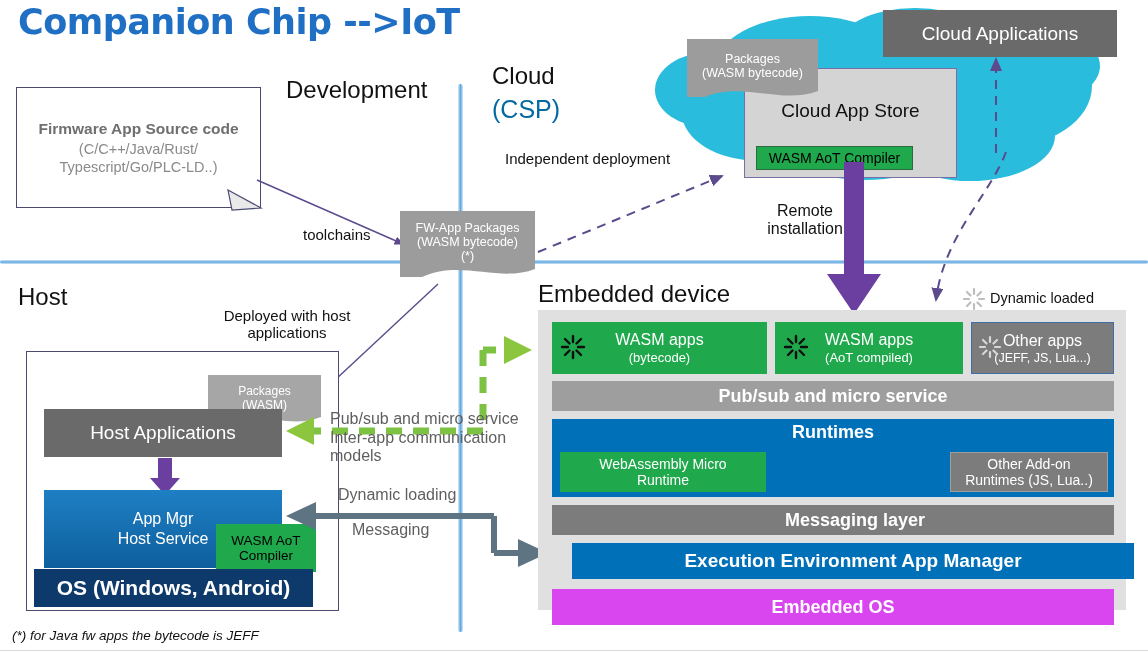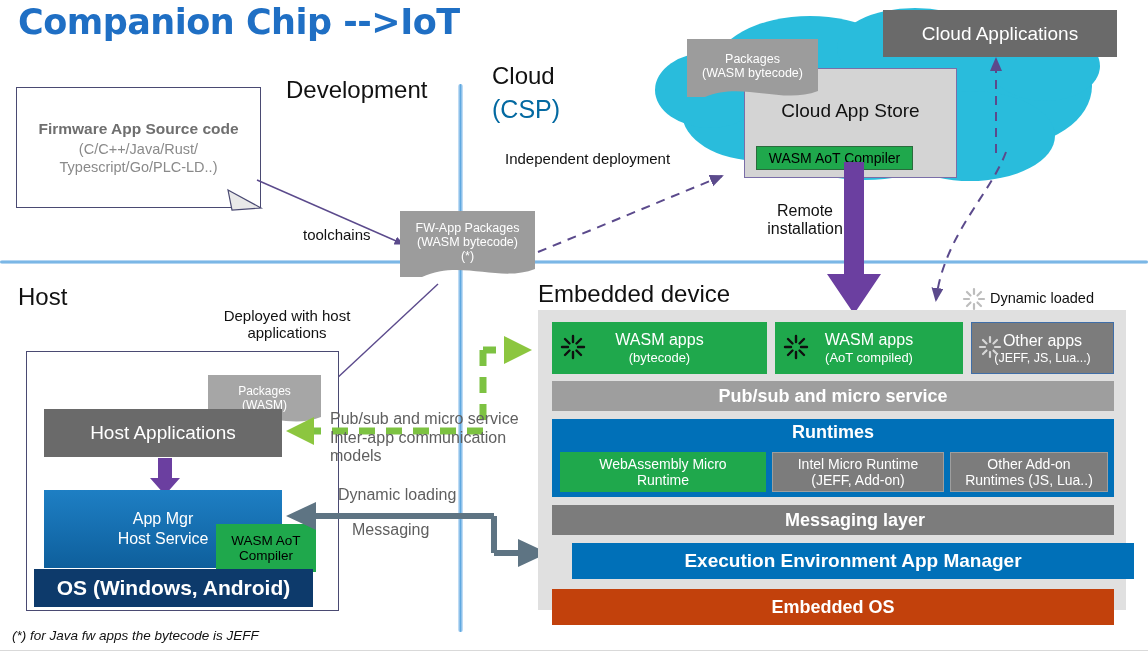--- a/index.html
+++ b/index.html
@@ -296,31 +296,27 @@
 
   <div class="abs ctr gray-mid" style="left:552px;top:381px;width:562px;height:30px;font-size:18px;font-weight:bold;">Pub/sub and micro service</div>
 
   <div class="abs blue-box" style="left:552px;top:419px;width:562px;height:78px;">
     <div class="ctr" style="width:100%;height:26px;font-size:18px;font-weight:bold;color:#fff;">Runtimes</div>
   </div>
   <div class="abs ctr col green-box" style="left:560px;top:452px;width:206px;height:40px;">
     <div style="font-size:14px;color:#fff;">WebAssembly Micro</div>
     <div style="font-size:14px;color:#fff;">Runtime</div>
   </div>
-  <div class="abs ctr col" style="left:772px;top:452px;width:172px;height:40px;background:#7c7c7c;border:1px solid #9e9e9e;">
-    <div style="font-size:14px;color:#fff;">Intel Micro Runtime</div>
-    <div style="font-size:14px;color:#fff;">(JEFF, Add-on)</div>
-  </div>
   <div class="abs ctr col" style="left:950px;top:452px;width:158px;height:40px;background:#7c7c7c;border:1px solid #9e9e9e;">
     <div style="font-size:14px;color:#fff;">Other Add-on</div>
     <div style="font-size:14px;color:#fff;">Runtimes (JS, Lua..)</div>
   </div>
 
   <div class="abs ctr" style="left:552px;top:505px;width:562px;height:30px;background:#7c7c7c;color:#fff;font-size:18px;font-weight:bold;padding-left:44px;">Messaging layer</div>
 
   <div class="abs ctr blue-box" style="left:552px;top:543px;width:562px;height:36px;font-size:19px;font-weight:bold;margin-left:20px;">Execution Environment App Manager</div>
 
-  <div class="abs ctr" style="left:552px;top:589px;width:562px;height:36px;background:#c2410c;color:#fff;font-size:18px;font-weight:bold;">Embedded OS</div>
+  <div class="abs ctr" style="left:552px;top:589px;width:562px;height:36px;background:#d946ef;color:#fff;font-size:18px;font-weight:bold;">Embedded OS</div>
 
   <div class="abs" style="left:12px;top:628px;font-size:13.5px;font-style:italic;color:#111;">(*) for Java fw apps the bytecode is JEFF</div>
 
   <div class="abs" style="left:0;top:650px;width:1148px;height:1px;background:#d9d9d9;"></div>
 </div>
 
 </body></html>

